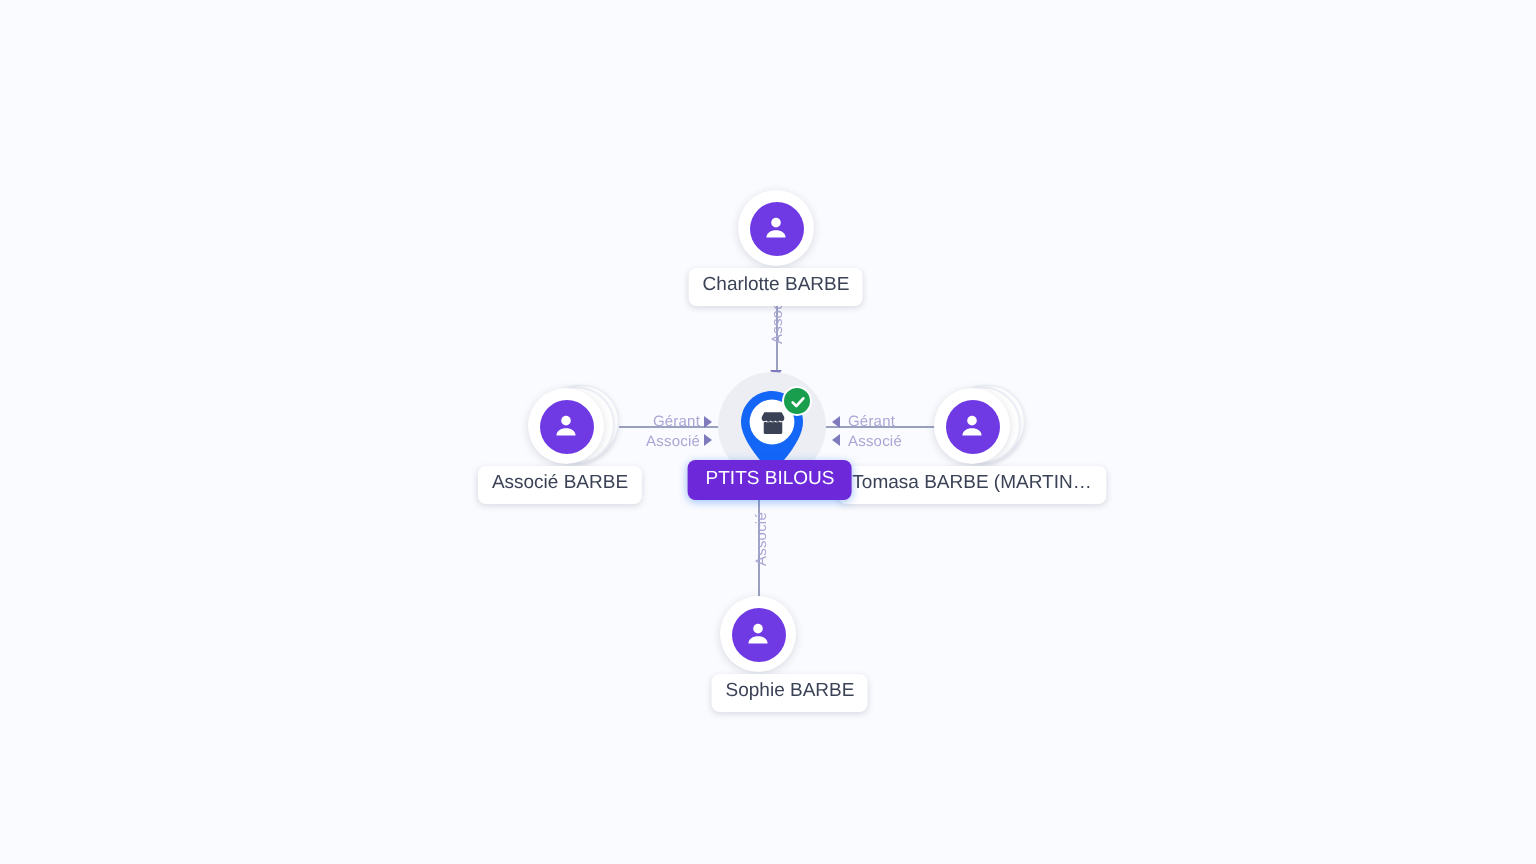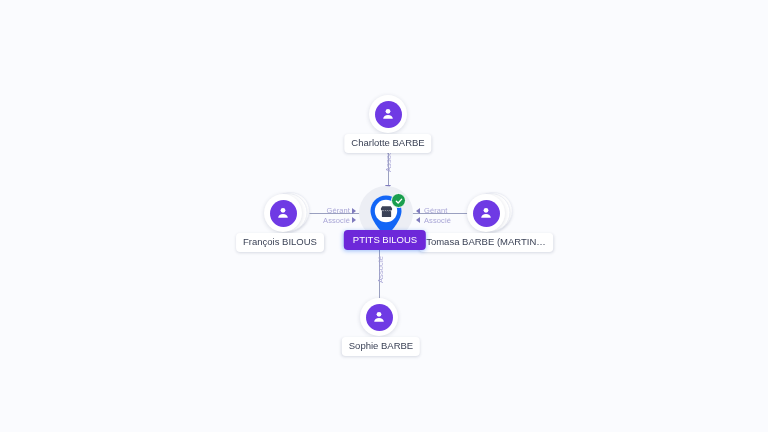--- a/index.html
+++ b/index.html
@@ -224,21 +224,21 @@
       <div class="stack-card stack-1"></div>
       <div class="avatar-ring">
         <div class="avatar-circle">
           <svg width="16" height="16" viewBox="0 0 24 24" fill="#ffffff" aria-hidden="true">
             <circle cx="12" cy="8" r="3.6"></circle>
             <path d="M4.8 19.2c0-3.6 3.3-5.6 7.2-5.6s7.2 2 7.2 5.6z"></path>
           </svg>
         </div>
       </div>
     </div>
-    <div class="node-label" style="left:-3px; top:20px;">François BILOUS</div>
+    <div class="node-label" style="left:-3px; top:20px;">Associé BARBE</div>
   </div>
 
   <div class="node" style="left:486px; top:213px;">
     <div class="avatar-wrap">
       <div class="stack-card stack-2"></div>
       <div class="stack-card stack-1"></div>
       <div class="avatar-ring">
         <div class="avatar-circle">
           <svg width="16" height="16" viewBox="0 0 24 24" fill="#ffffff" aria-hidden="true">
             <circle cx="12" cy="8" r="3.6"></circle>
@@ -254,21 +254,21 @@
     <div class="avatar-wrap">
       <div class="avatar-ring">
         <div class="avatar-circle">
           <svg width="16" height="16" viewBox="0 0 24 24" fill="#ffffff" aria-hidden="true">
             <circle cx="12" cy="8" r="3.6"></circle>
             <path d="M4.8 19.2c0-3.6 3.3-5.6 7.2-5.6s7.2 2 7.2 5.6z"></path>
           </svg>
         </div>
       </div>
     </div>
-    <div class="node-label" style="left:2px; top:20px;">Sophie BARBE</div>
+    <div class="node-label" style="left:16px; top:20px;">Sophie BARBE</div>
   </div>
 
   <div class="company-node" style="left:386px; top:213px;">
     <div class="company-halo"></div>
     <div class="pin">
       <svg width="34" height="44" viewBox="0 0 34 44" aria-hidden="true">
         <path d="M17 1.5C8.4 1.5 1.5 8.4 1.5 17c0 11 15.5 25.5 15.5 25.5S32.5 28 32.5 17C32.5 8.4 25.6 1.5 17 1.5z" fill="#1366f6"></path>
         <circle cx="17" cy="17" r="11.2" fill="#ffffff"></circle>
       </svg>
       <div class="pin-inner">

